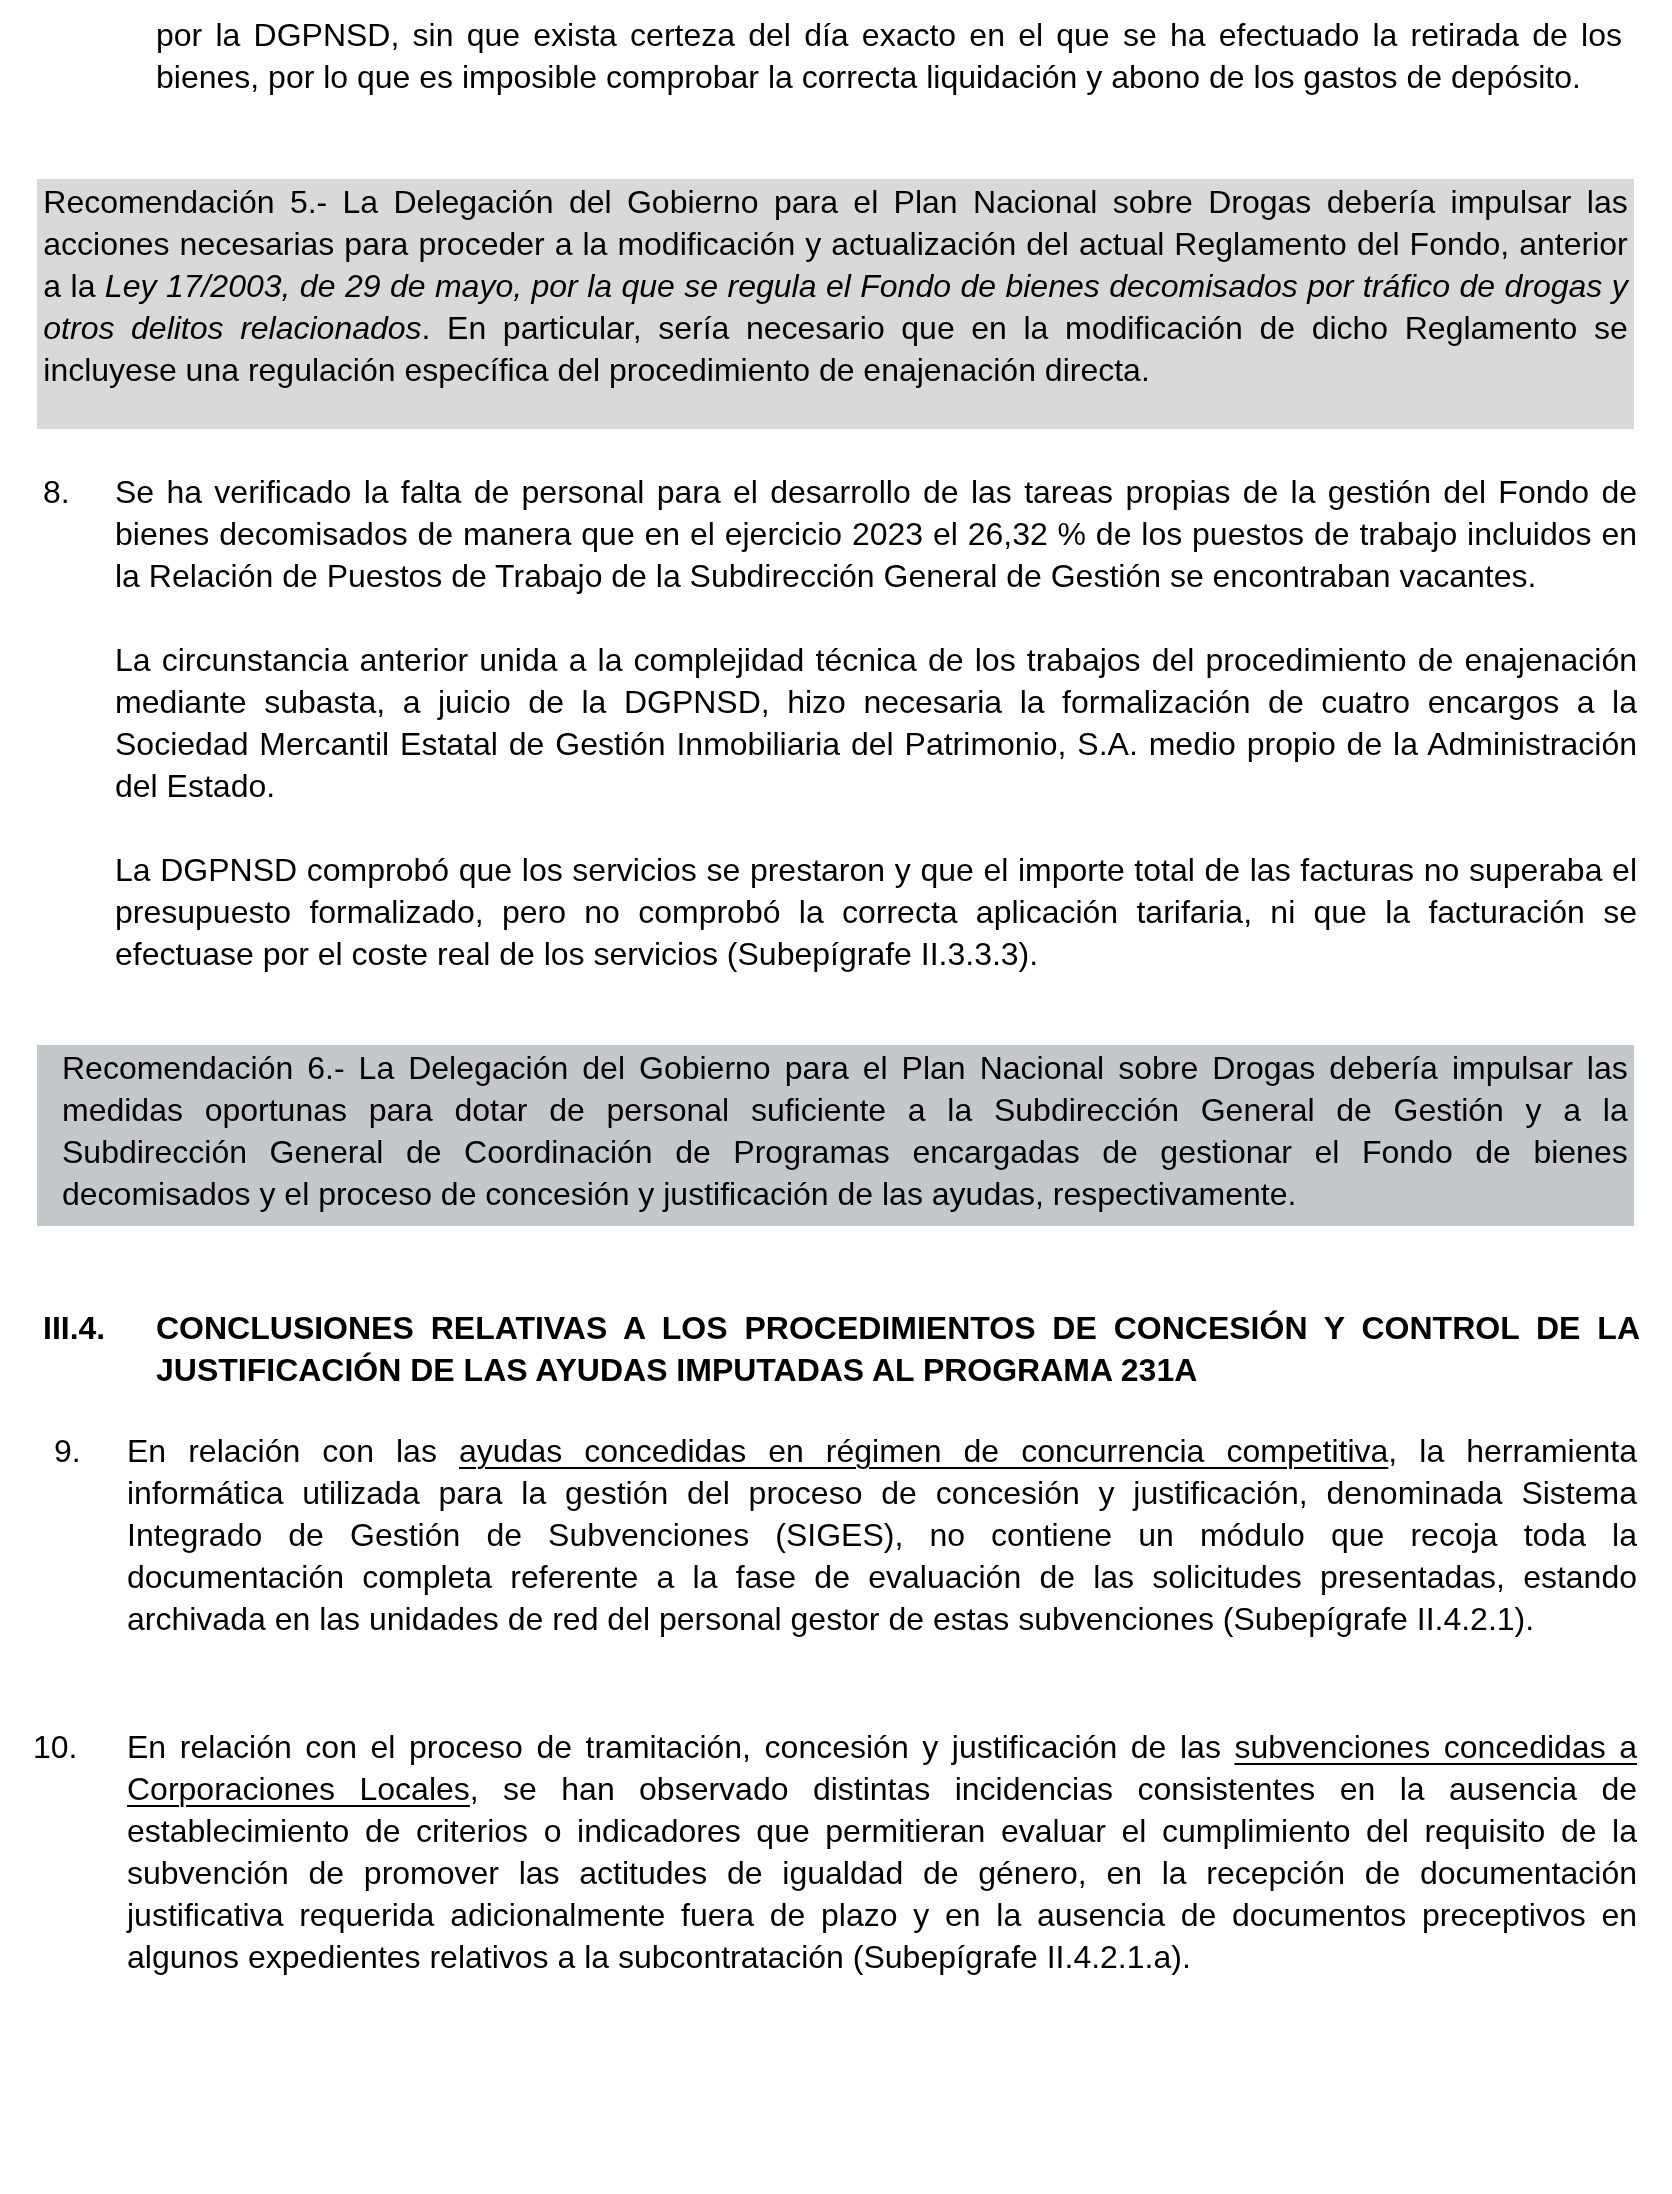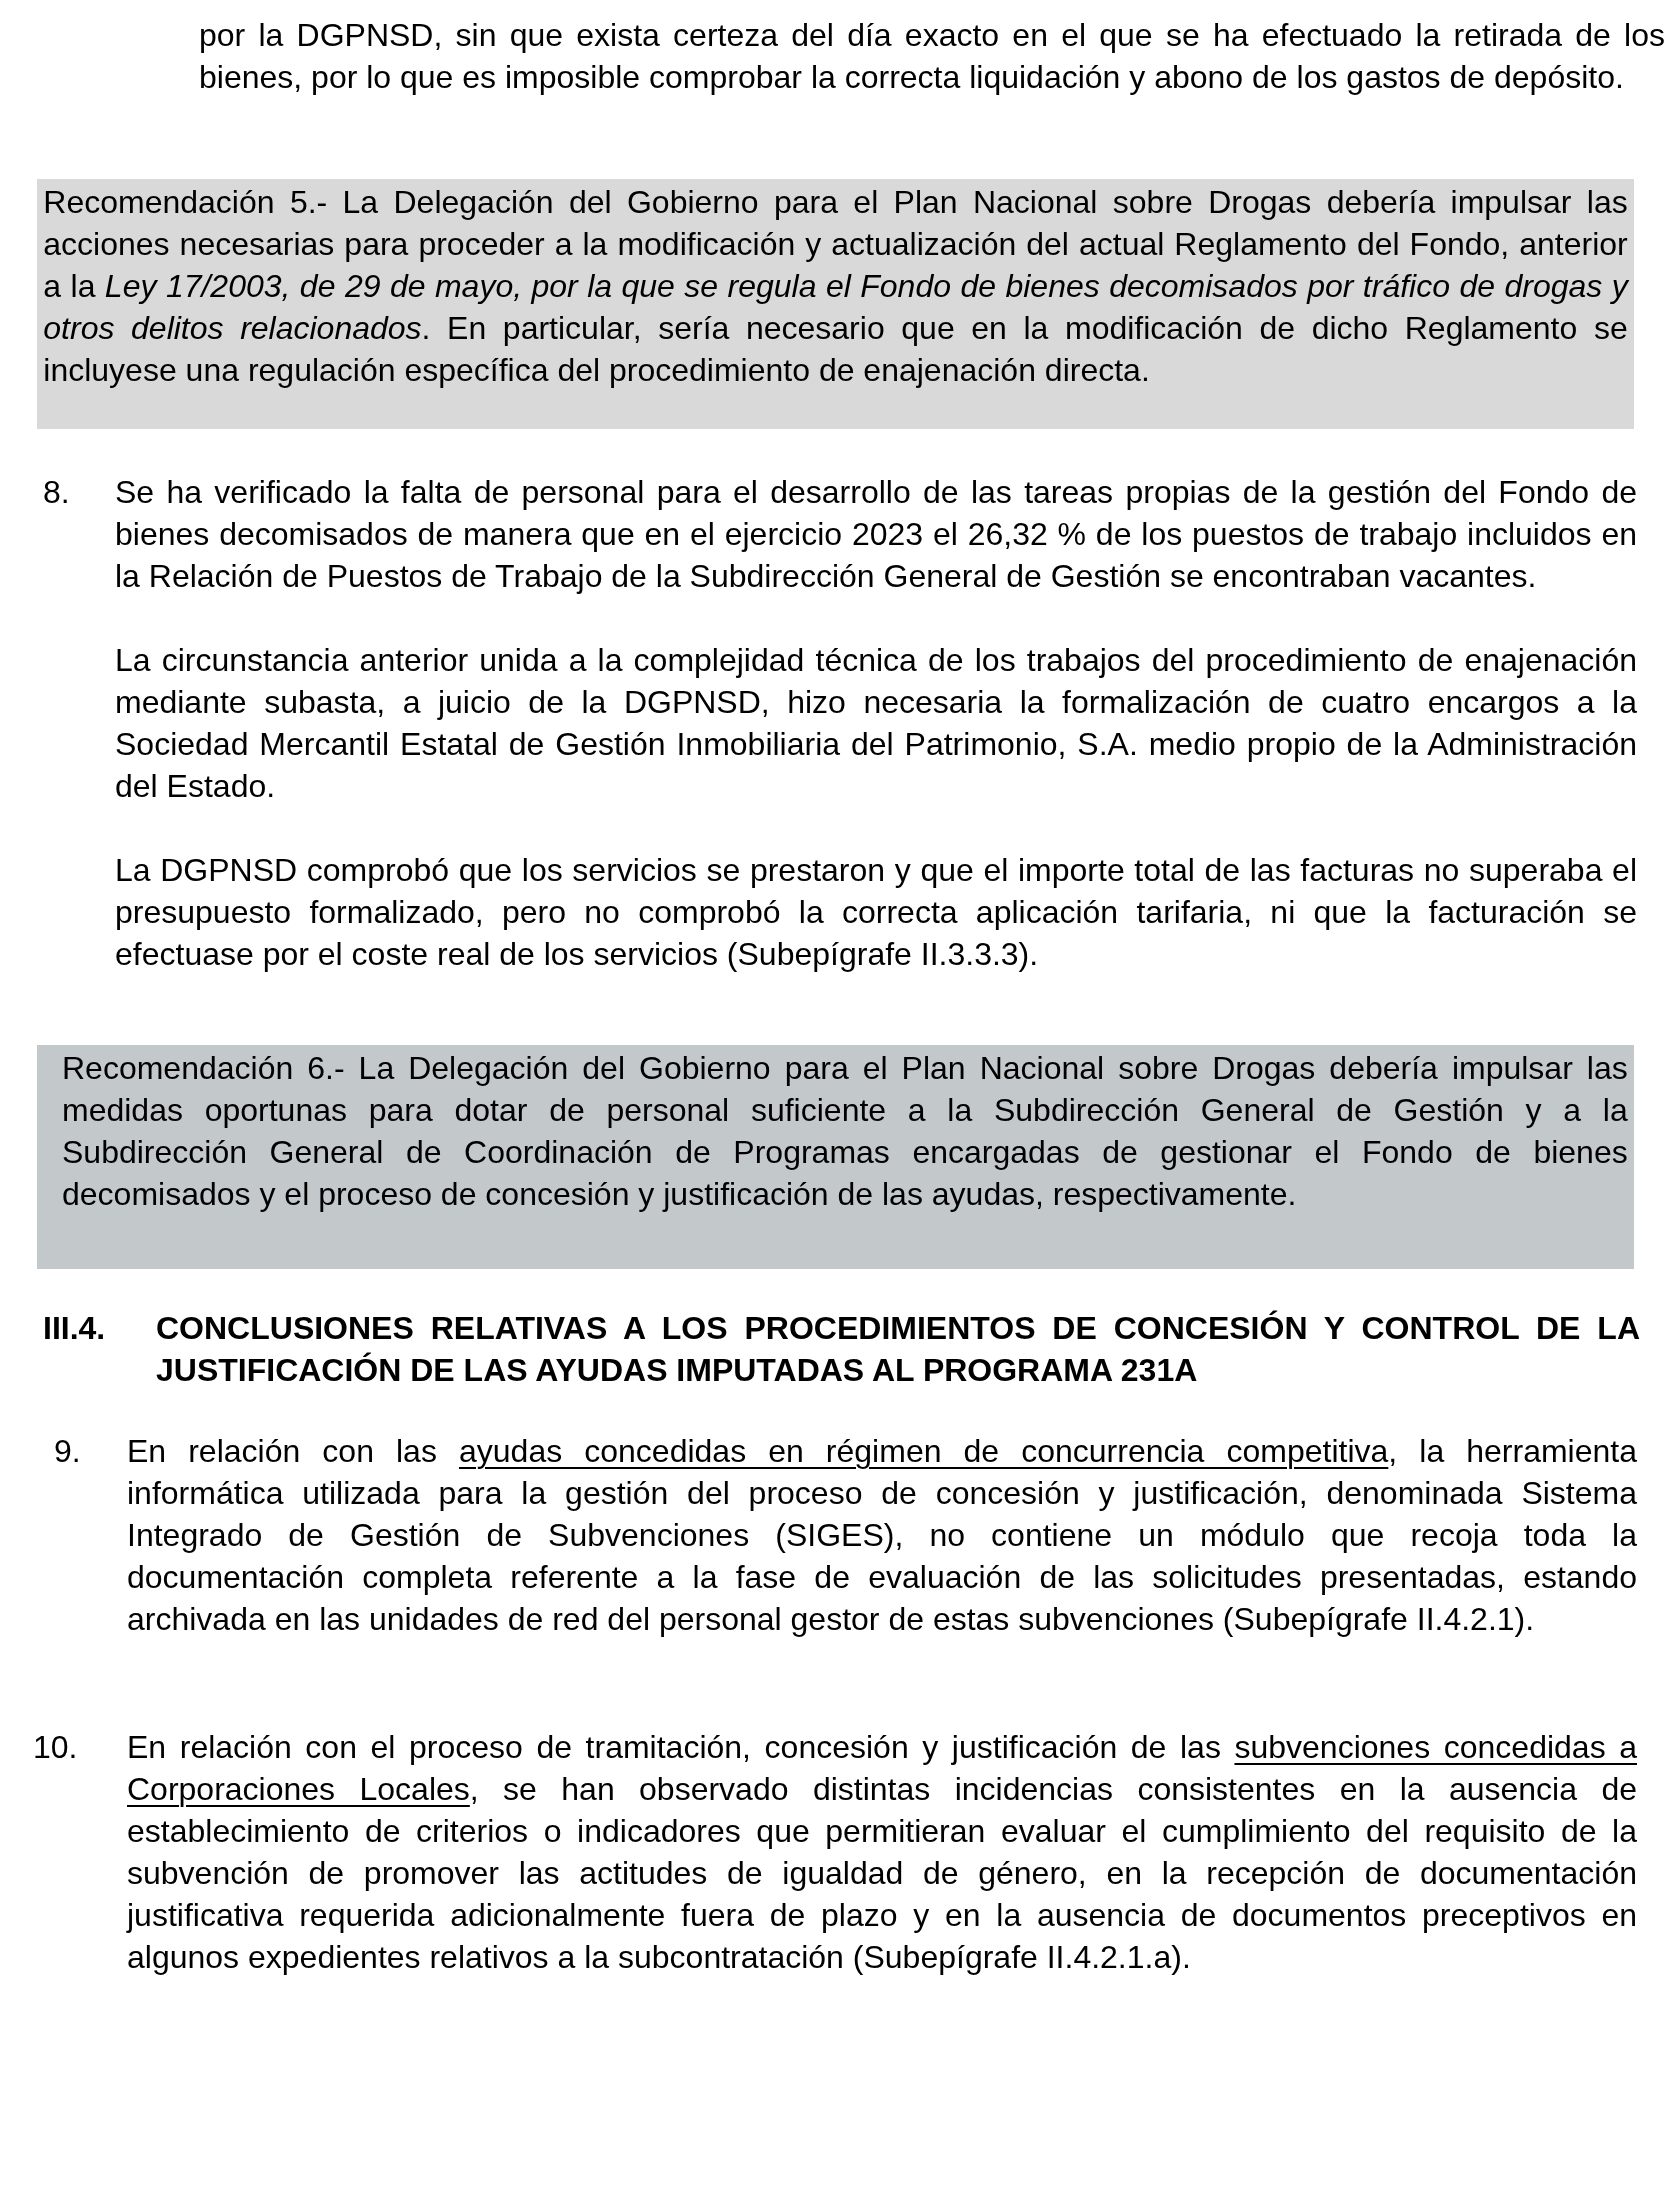--- a/index.html
+++ b/index.html
@@ -6,31 +6,31 @@
   body {
     width: 1673px;
     height: 2194px;
     position: relative;
     overflow: hidden;
     font-family: "Liberation Sans", sans-serif;
     color: #000000;
     font-size: 32px;
     line-height: 42px;
   }
-  .blk { position: absolute; text-align: justify; text-align-last: left; margin-left: 43px; }
+  .blk { position: absolute; text-align: justify; text-align-last: left; }
   .p-cont { left: 156px; top: 14.2px; width: 1466px; }
   .rec {
     position: absolute;
     left: 37px; width: 1597px;
     padding: 0 6.3px 0 6.3px;
     box-sizing: border-box;
   }
   .rec .txt { text-align: justify; text-align-last: left; }
   .rec5 { top: 179px; height: 250px; background: #d9d9d9; padding-top: 2.4px; }
-  .rec6 { top: 1045px; height: 224px; background: #c3c8ca; padding-top: 2.4px; padding-left: 25px; }
+  .rec6 { top: 1045px; height: 181px; background: #c3c8ca; padding-top: 2.4px; padding-left: 25px; }
   .rec-label { font-weight: normal; }
   .item { position: absolute; }
   .item .num { position: absolute; left: 0; top: 0; }
   .item .body { position: absolute; text-align: justify; text-align-last: left; margin-left: 15px; }
   .item8 { left: 43px; top: 471px; width: 1578px; }
   .item8 .body { left: 57px; width: 1522px; }
   .item8 .para { margin: 0 0 42px 0; }
   .heading { position: absolute; left: 43px; top: 1307px; width: 1578px; font-weight: bold; line-height: 42px; font-size: 32px; }
   .heading .hnum { position: absolute; left: 0; top: 0; }
   .heading .htxt { position: absolute; left: 113px; width: 1484px; text-align: justify; text-align-last: left; }

